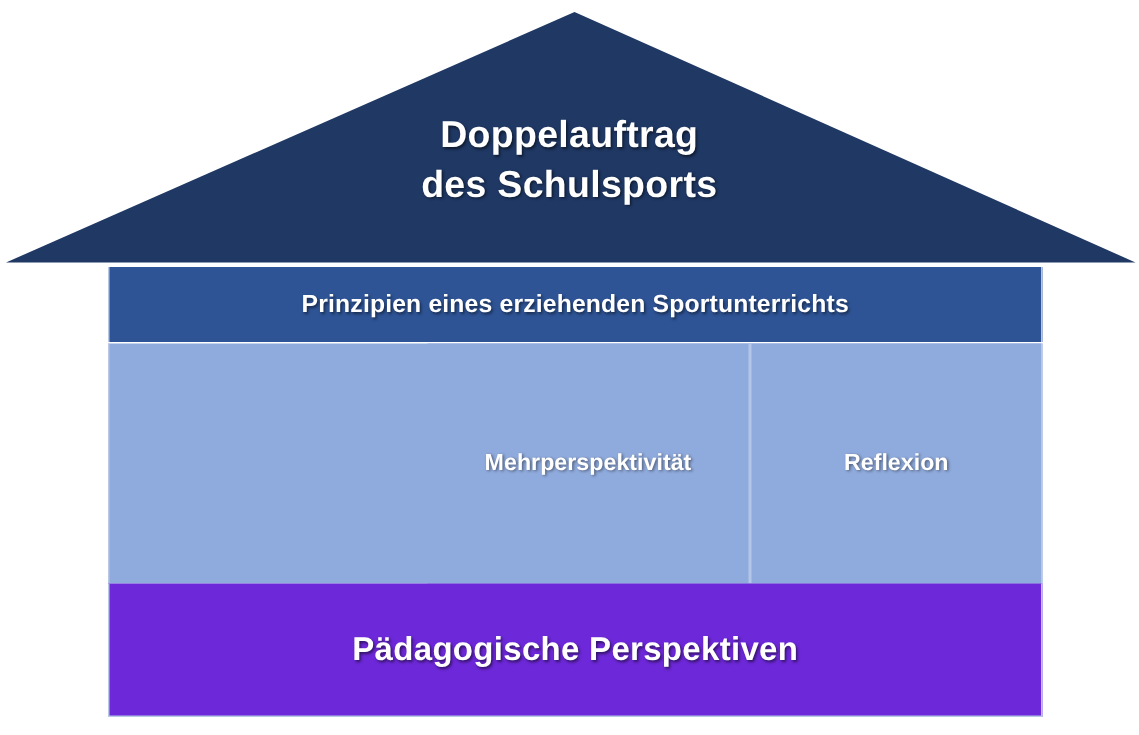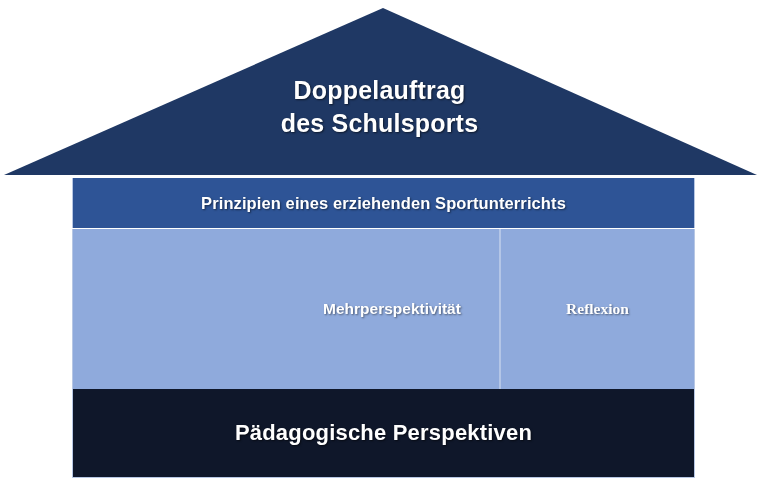--- a/index.html
+++ b/index.html
@@ -100,40 +100,40 @@
     display: flex;
     align-items: center;
     justify-content: center;
     box-sizing: border-box;
     padding: 4px 8px;
   }
   .pillar + .pillar {
     border-left: 2px solid #B4C6E7;
   }
   .pillar-a { flex: 0 0 214px; }
-  .pillar-b { flex: 0 0 195px; font-family: Liberation Serif, serif; }
+  .pillar-b { flex: 0 0 195px; }
   .pillar-c { flex: 1 1 auto; }
   .pillar-label {
     color: #ffffff;
     font-size: 15.5px;
     font-weight: bold;
     line-height: 1.35;
     text-align: center;
     text-shadow: 1px 1px 2px rgba(0,0,0,0.45);
     white-space: pre-line;
   }
 
   
   .foundation {
     position: absolute;
     left: 0;
     top: 211px;
     width: 623px;
     height: 89px;
-    background: #0f172a;
+    background: #6d28d9;
     border-left: 1px solid #B7C7E4;
     border-right: 1px solid #B7C7E4;
     border-bottom: 1px solid #B7C7E4;
     box-sizing: border-box;
     display: flex;
     align-items: center;
     justify-content: center;
   }
   .foundation-label {
     color: #ffffff;

